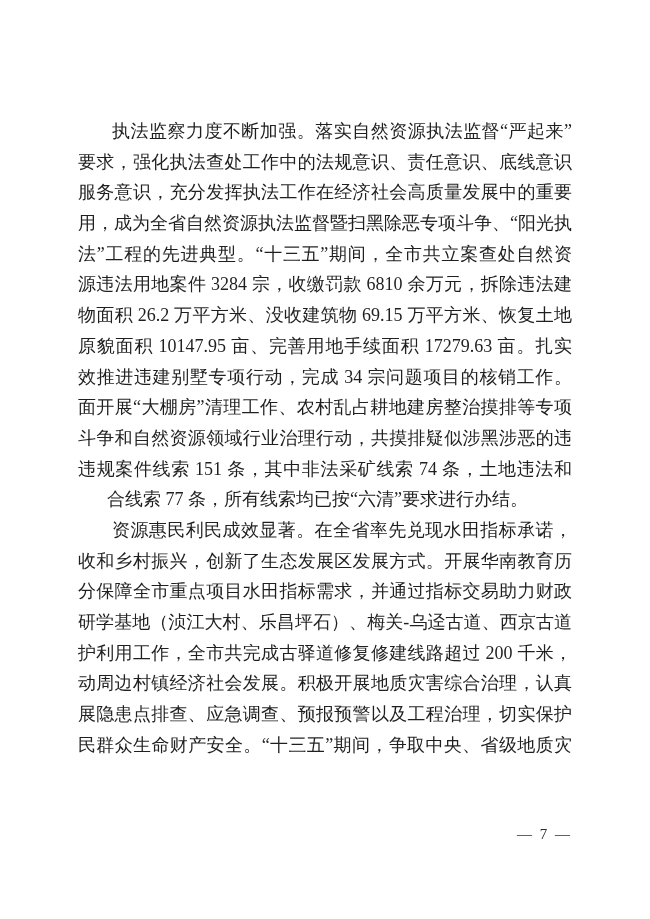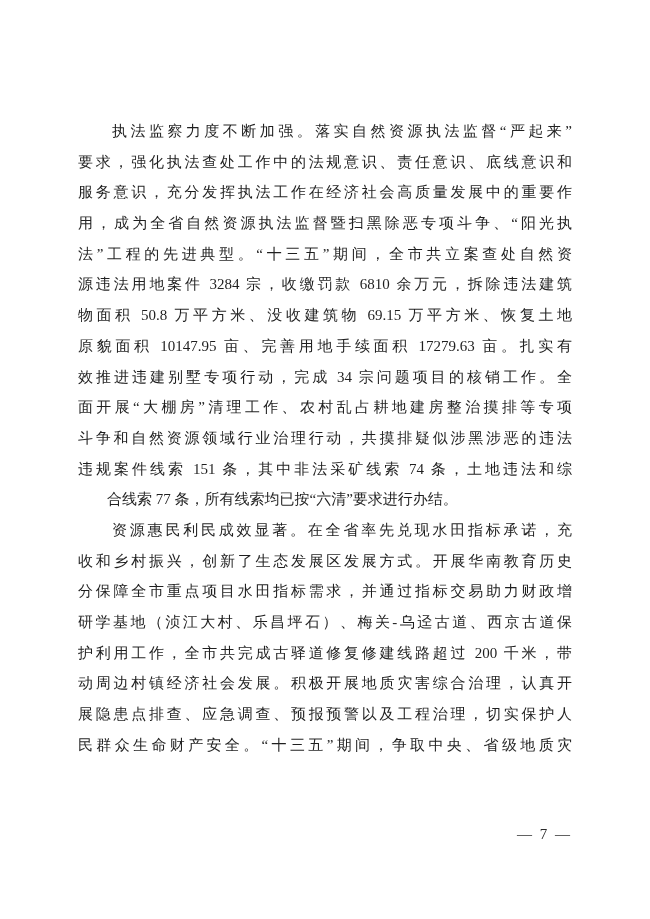--- a/index.html
+++ b/index.html
@@ -14,21 +14,21 @@
     background: #ffffff;
     overflow: hidden;
     font-family: "Liberation Serif", "DejaVu Serif", serif;
   }
   .text-block {
     position: absolute;
     left: 78px;
     top: 116px;
     width: 494px;
     color: #1f1f1f;
-    font-size: 15px;
+    font-size: 18px;
   }
   .para {
     margin: 0;
     padding: 0;
   }
   .line {
     height: 30.7px;
     line-height: 30.7px;
     overflow: hidden;
     text-align: justify;
@@ -59,21 +59,21 @@
 
   <div class="text-block">
 
     <div class="para">
       <div class="line first">执法监察力度不断加强。落实自然资源执法监督“严起来”</div>
       <div class="line">要求，强化执法查处工作中的法规意识、责任意识、底线意识和</div>
       <div class="line">服务意识，充分发挥执法工作在经济社会高质量发展中的重要作</div>
       <div class="line">用，成为全省自然资源执法监督暨扫黑除恶专项斗争、“阳光执</div>
       <div class="line">法”工程的先进典型。“十三五”期间，全市共立案查处自然资</div>
       <div class="line">源违法用地案件 3284 宗，收缴罚款 6810 余万元，拆除违法建筑</div>
-      <div class="line">物面积 50.8 万平方米、没收建筑物 69.15 万平方米、恢复土地</div>
+      <div class="line">物面积 26.2 万平方米、没收建筑物 69.15 万平方米、恢复土地</div>
       <div class="line">原貌面积 10147.95 亩、完善用地手续面积 17279.63 亩。扎实有</div>
       <div class="line">效推进违建别墅专项行动，完成 34 宗问题项目的核销工作。全</div>
       <div class="line">面开展“大棚房”清理工作、农村乱占耕地建房整治摸排等专项</div>
       <div class="line">斗争和自然资源领域行业治理行动，共摸排疑似涉黑涉恶的违法</div>
       <div class="line">违规案件线索 151 条，其中非法采矿线索 74 条，土地违法和综</div>
       <div class="line para-end">合线索 77 条，所有线索均已按“六清”要求进行办结。</div>
     </div>
 
     <div class="para">
       <div class="line first">资源惠民利民成效显著。在全省率先兑现水田指标承诺，充</div>

